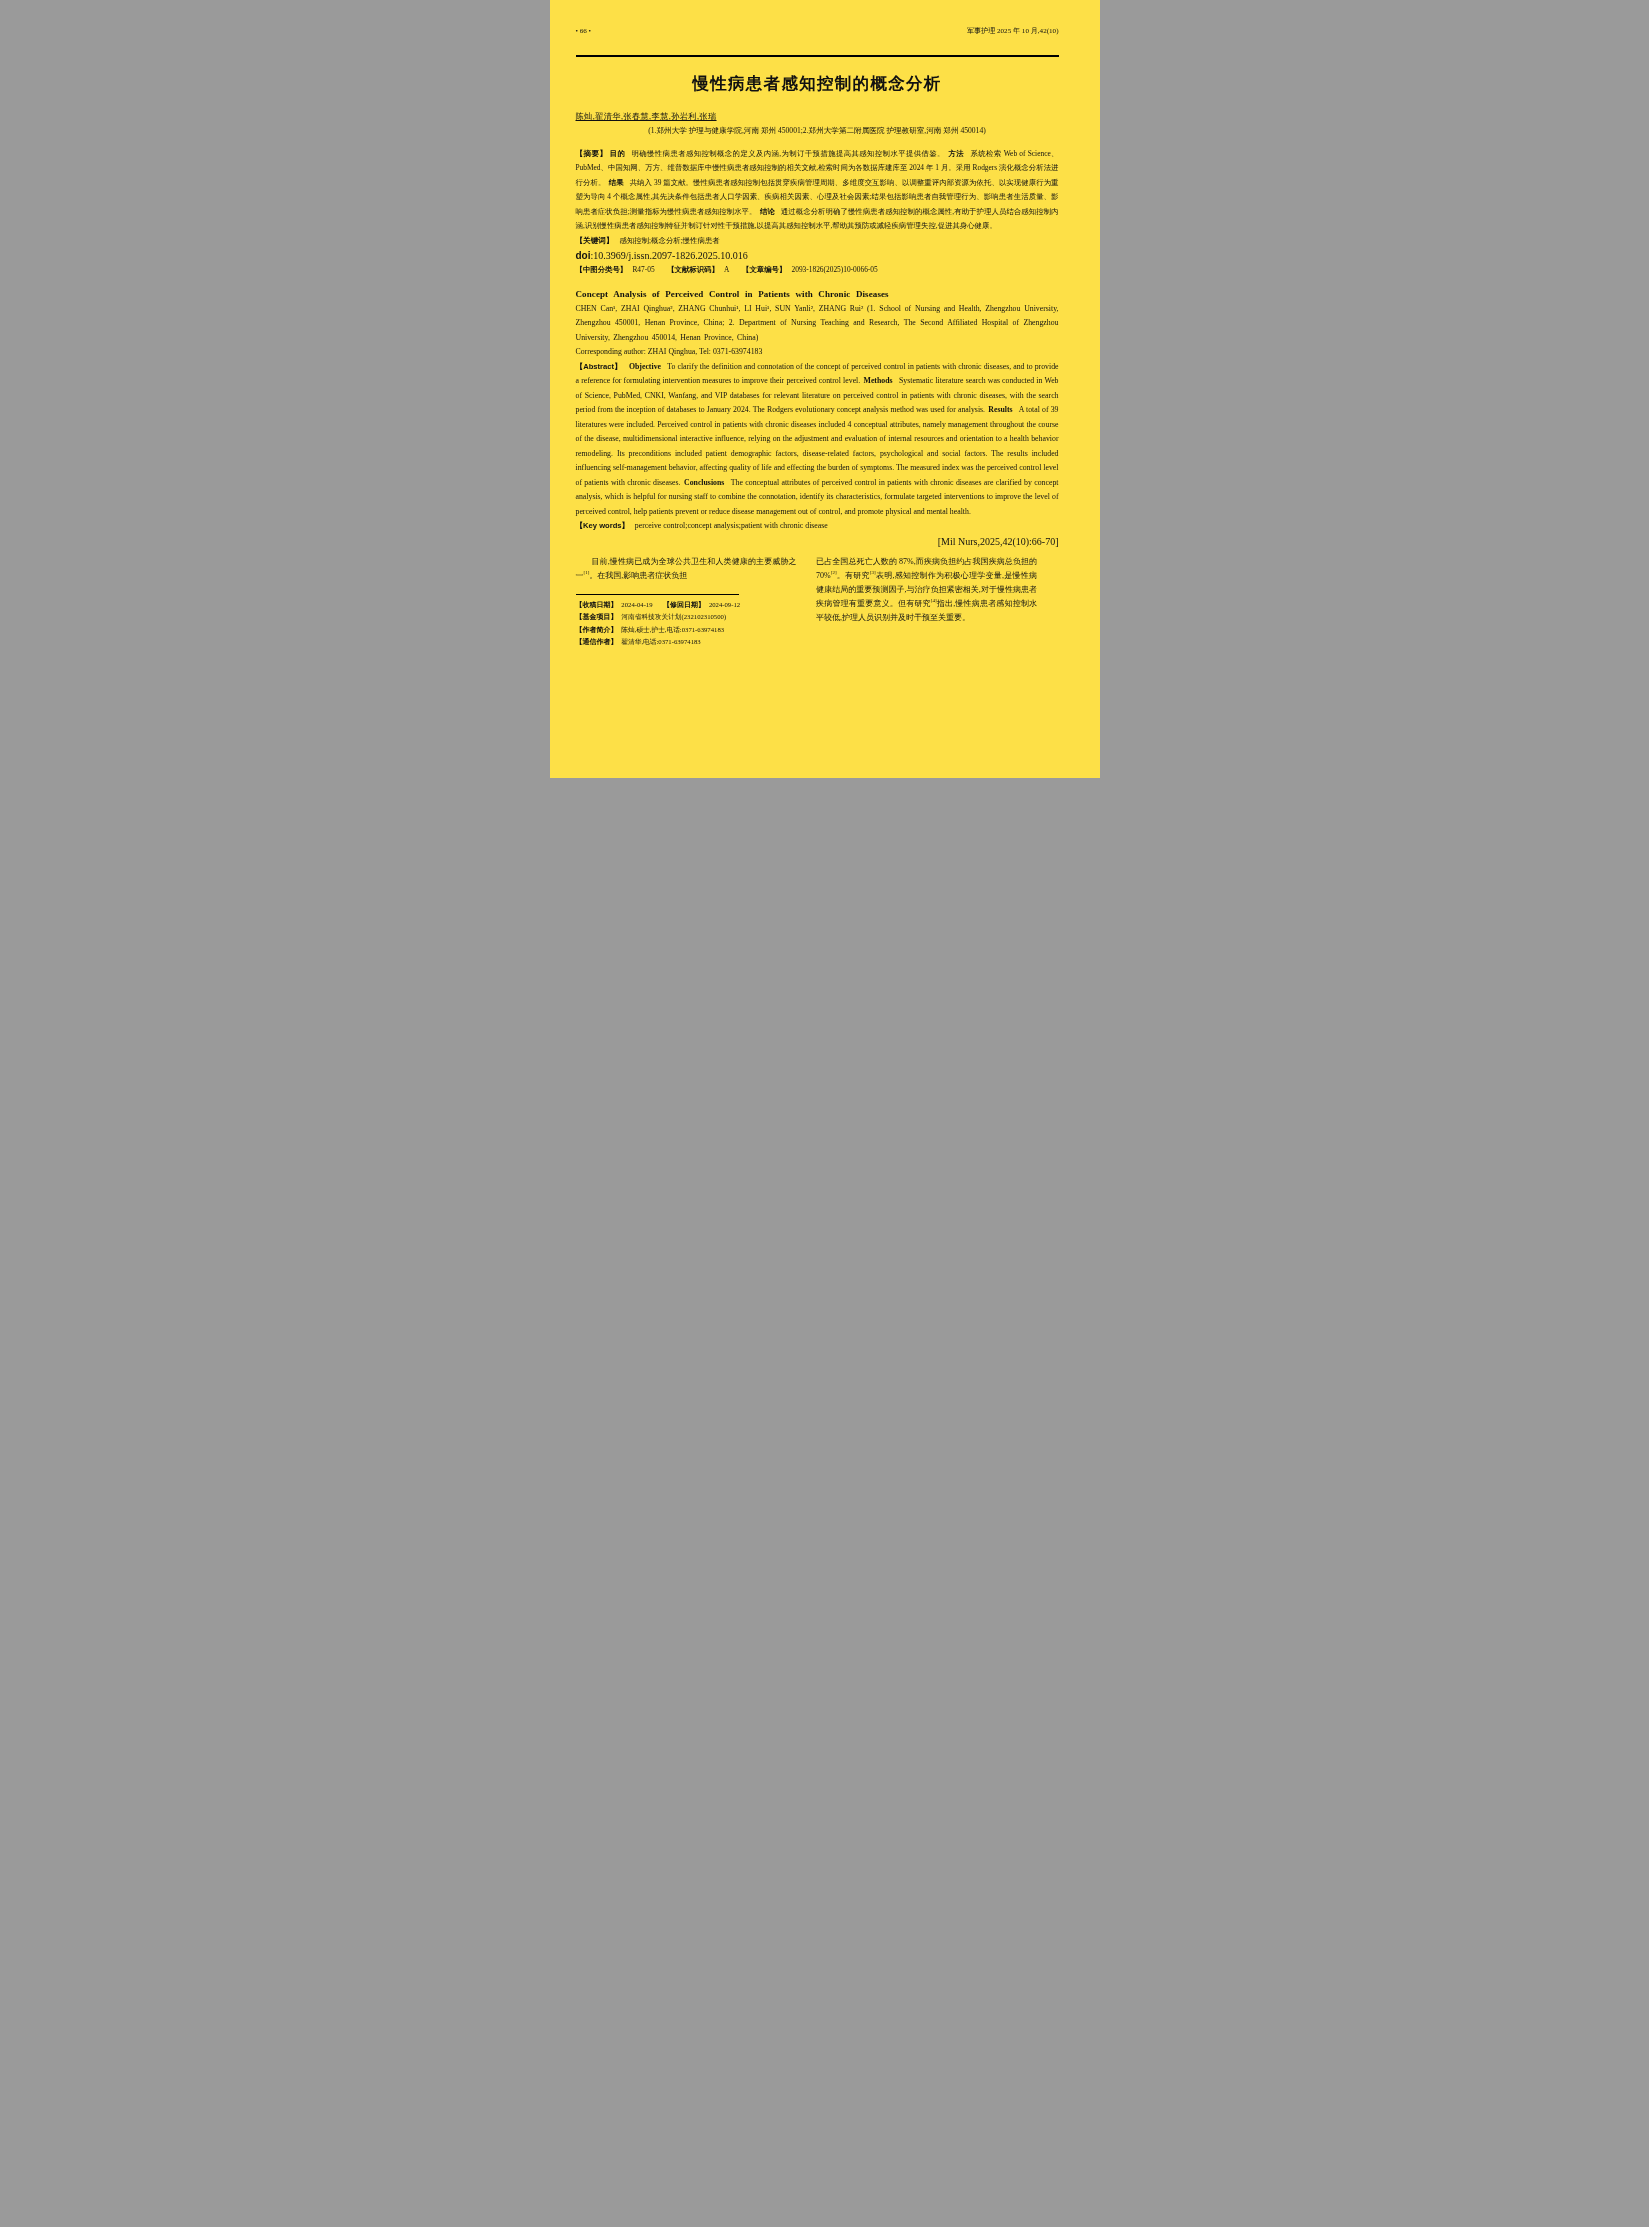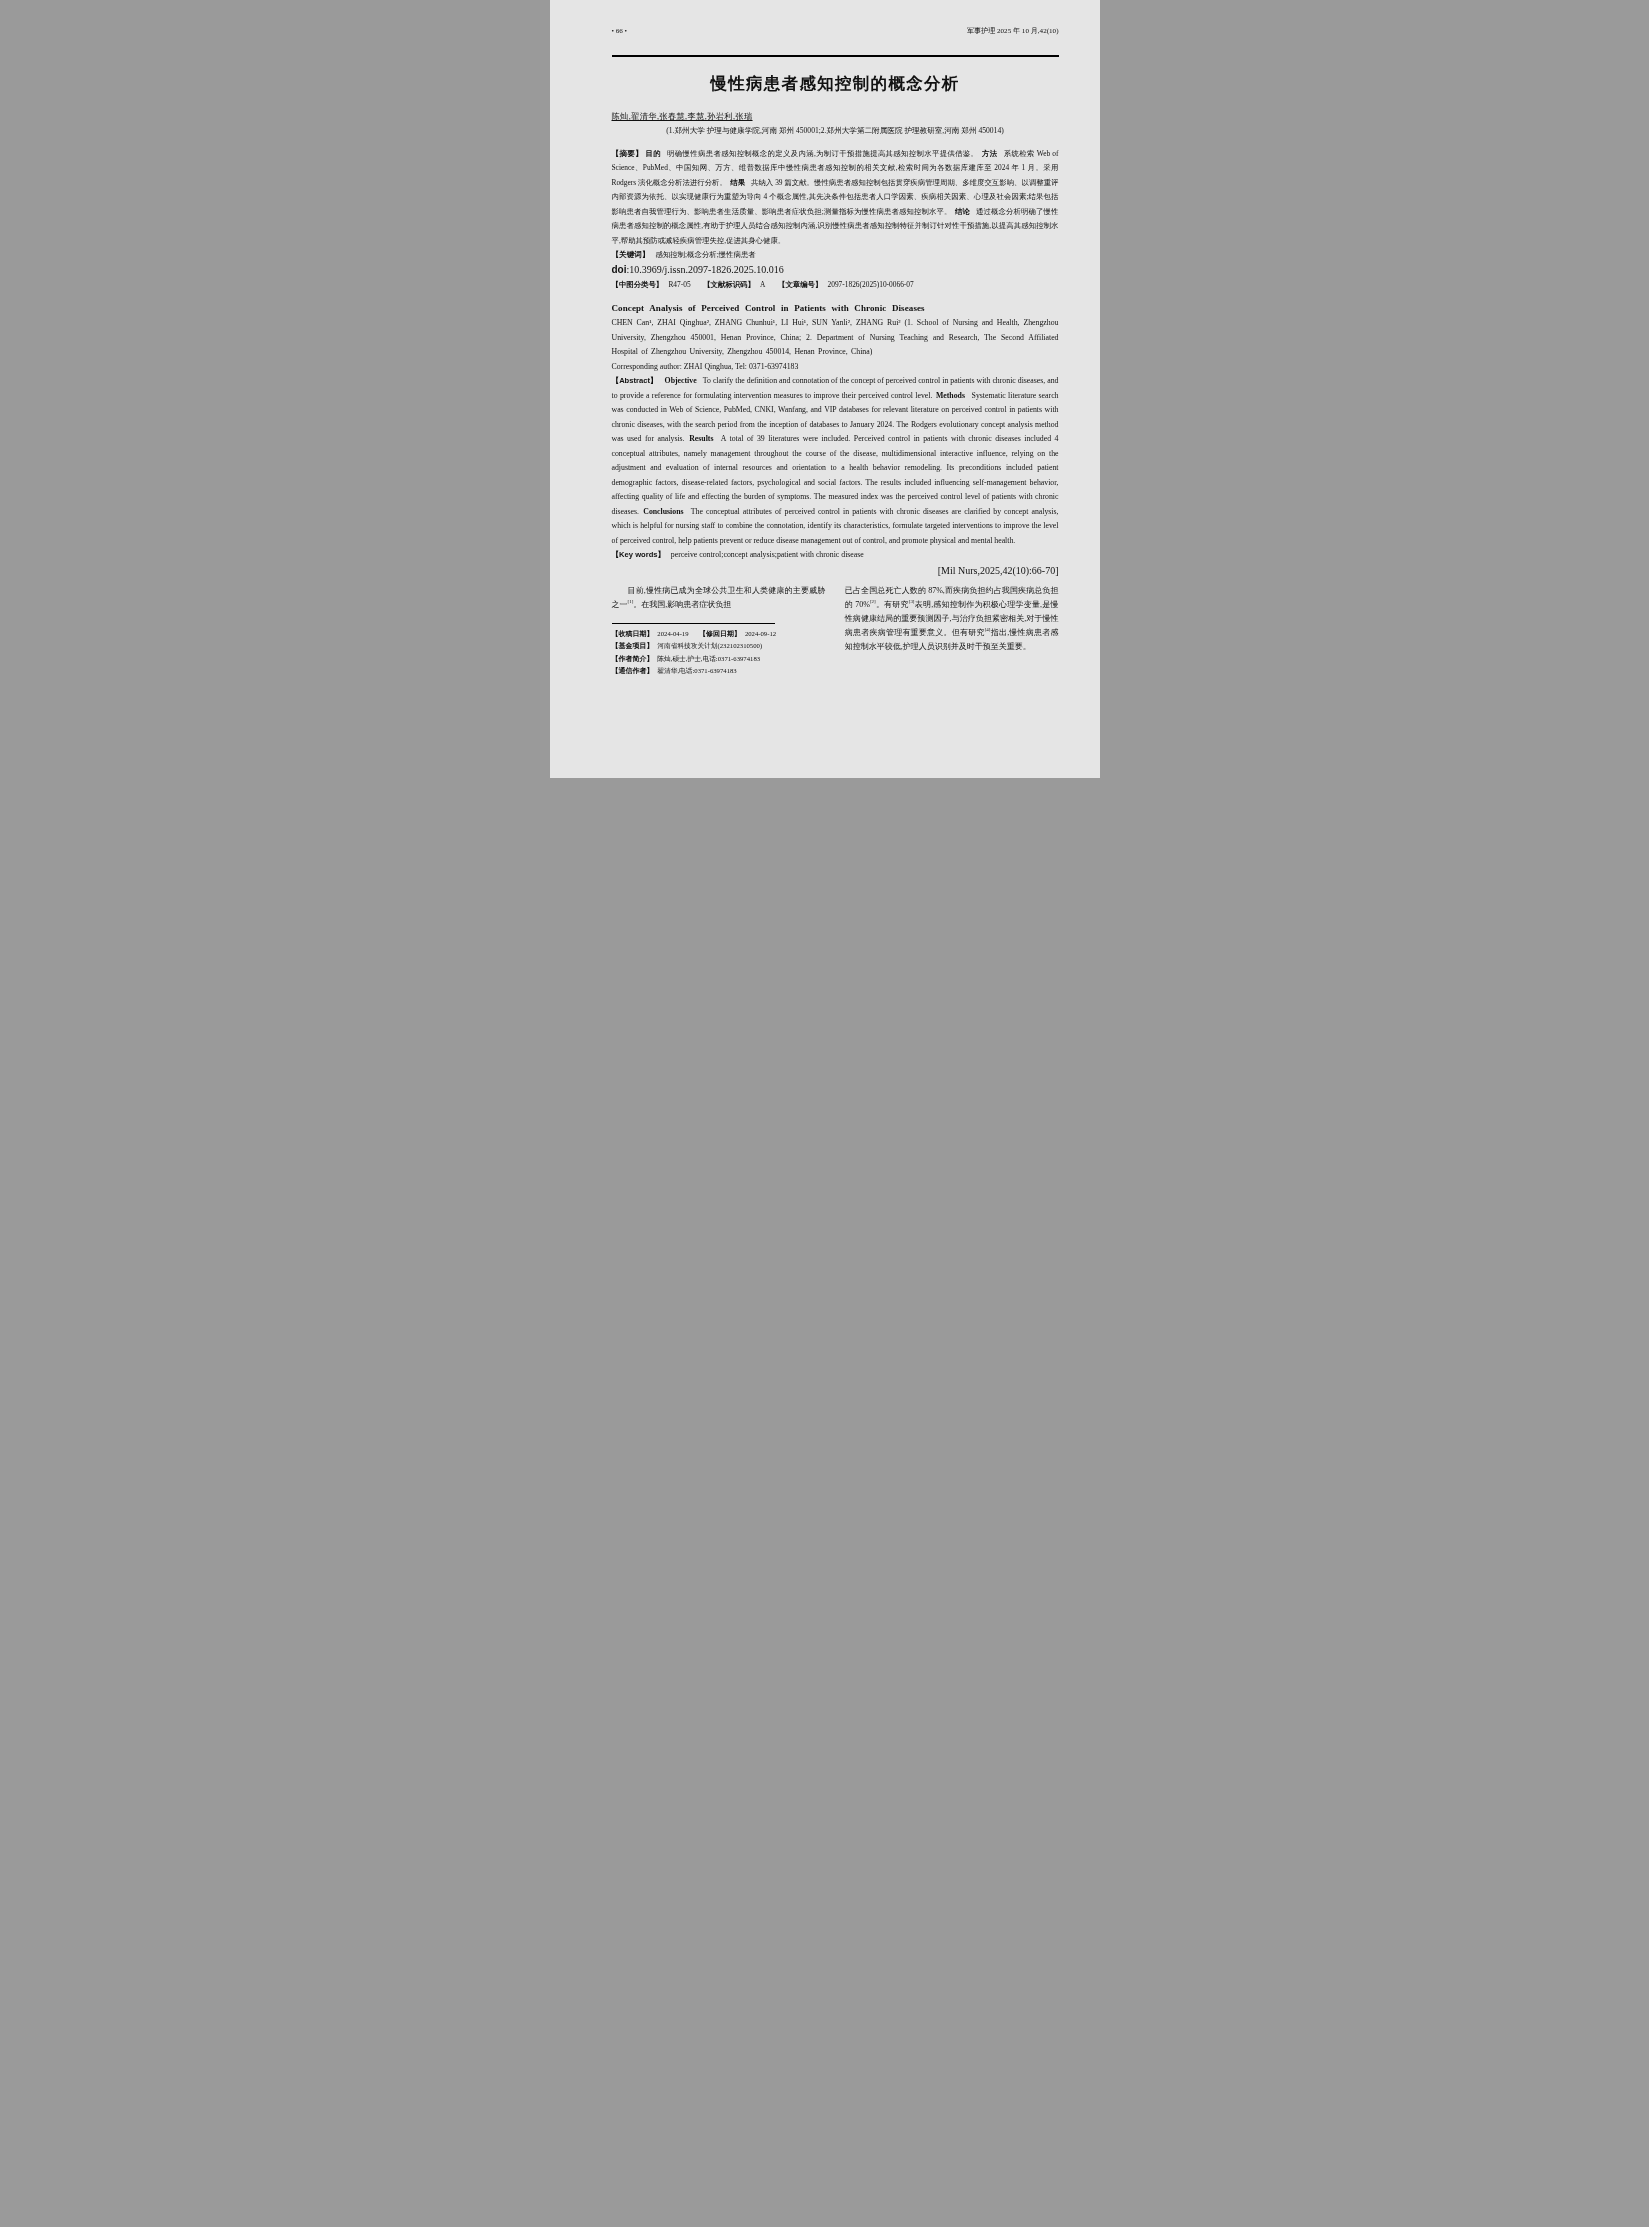--- a/index.html
+++ b/index.html
@@ -1,25 +1,25 @@
 <!DOCTYPE html>
 <html style="font-size:7.1px"><head>
 <meta charset="utf-8">
 <style>
   html,body{margin:0;padding:0;background:#9a9a9a;}
   .page{
     position:relative;
     width:550px;
     height:778px;
     margin:0 auto;
-    background:#e5e5e5;
+    background:#fde047;
     color:#111;
     font-family:"Liberation Serif","DejaVu Serif",serif;
     box-sizing:border-box;
-    padding:27px 41px 18px 62px;
+    padding:27px 41px 18px 26px;
     overflow:hidden;
   }
   .hei{font-family:"Liberation Sans","DejaVu Sans",sans-serif;font-weight:bold;}
   
   .running-head{
     display:flex;justify-content:space-between;align-items:baseline;
     font-size:7.1px;line-height:9.8px;
   }
   .head-rule{height:1.3px;background:#000;margin-top:18.7px;}
   
@@ -99,21 +99,21 @@
   <p class="kw-line">
     <span class="hei lbl">【关键词】</span>
     <span>感知控制;概念分析;慢性病患者</span>
   </p>
 
   <p class="doi-line">
     <span class="hei">doi</span><span>:10.3969/j.issn.2097-1826.2025.10.016</span>
   </p>
 
   <p class="clc-line">
-    <span class="hei">【中图分类号】</span><span class="val">R47-05</span><span class="hei">【文献标识码】</span><span class="val">A</span><span class="hei">【文章编号】</span><span class="val-last">2097-1826(2025)10-0066-07</span>
+    <span class="hei">【中图分类号】</span><span class="val">R47-05</span><span class="hei">【文献标识码】</span><span class="val">A</span><span class="hei">【文章编号】</span><span class="val-last">2093-1826(2025)10-0066-05</span>
   </p>
 
   <h2 class="title-en">Concept  Analysis  of  Perceived  Control  in  Patients  with  Chronic  Diseases</h2>
 
   <p class="authors-en">CHEN Can¹, ZHAI Qinghua², ZHANG Chunhui¹, LI Hui¹, SUN Yanli², ZHANG Rui² (1. School of Nursing and Health, Zhengzhou University, Zhengzhou 450001, Henan Province, China; 2. Department of Nursing Teaching and Research, The Second Affiliated Hospital of Zhengzhou University, Zhengzhou 450014, Henan Province, China)</p>
   <p class="corresponding-en">Corresponding author: ZHAI Qinghua, Tel: 0371-63974183</p>
 
   <p class="abstract-en">
     <span class="hei lbl">【Abstract】</span>
     <span class="lbl-en">Objective</span>

